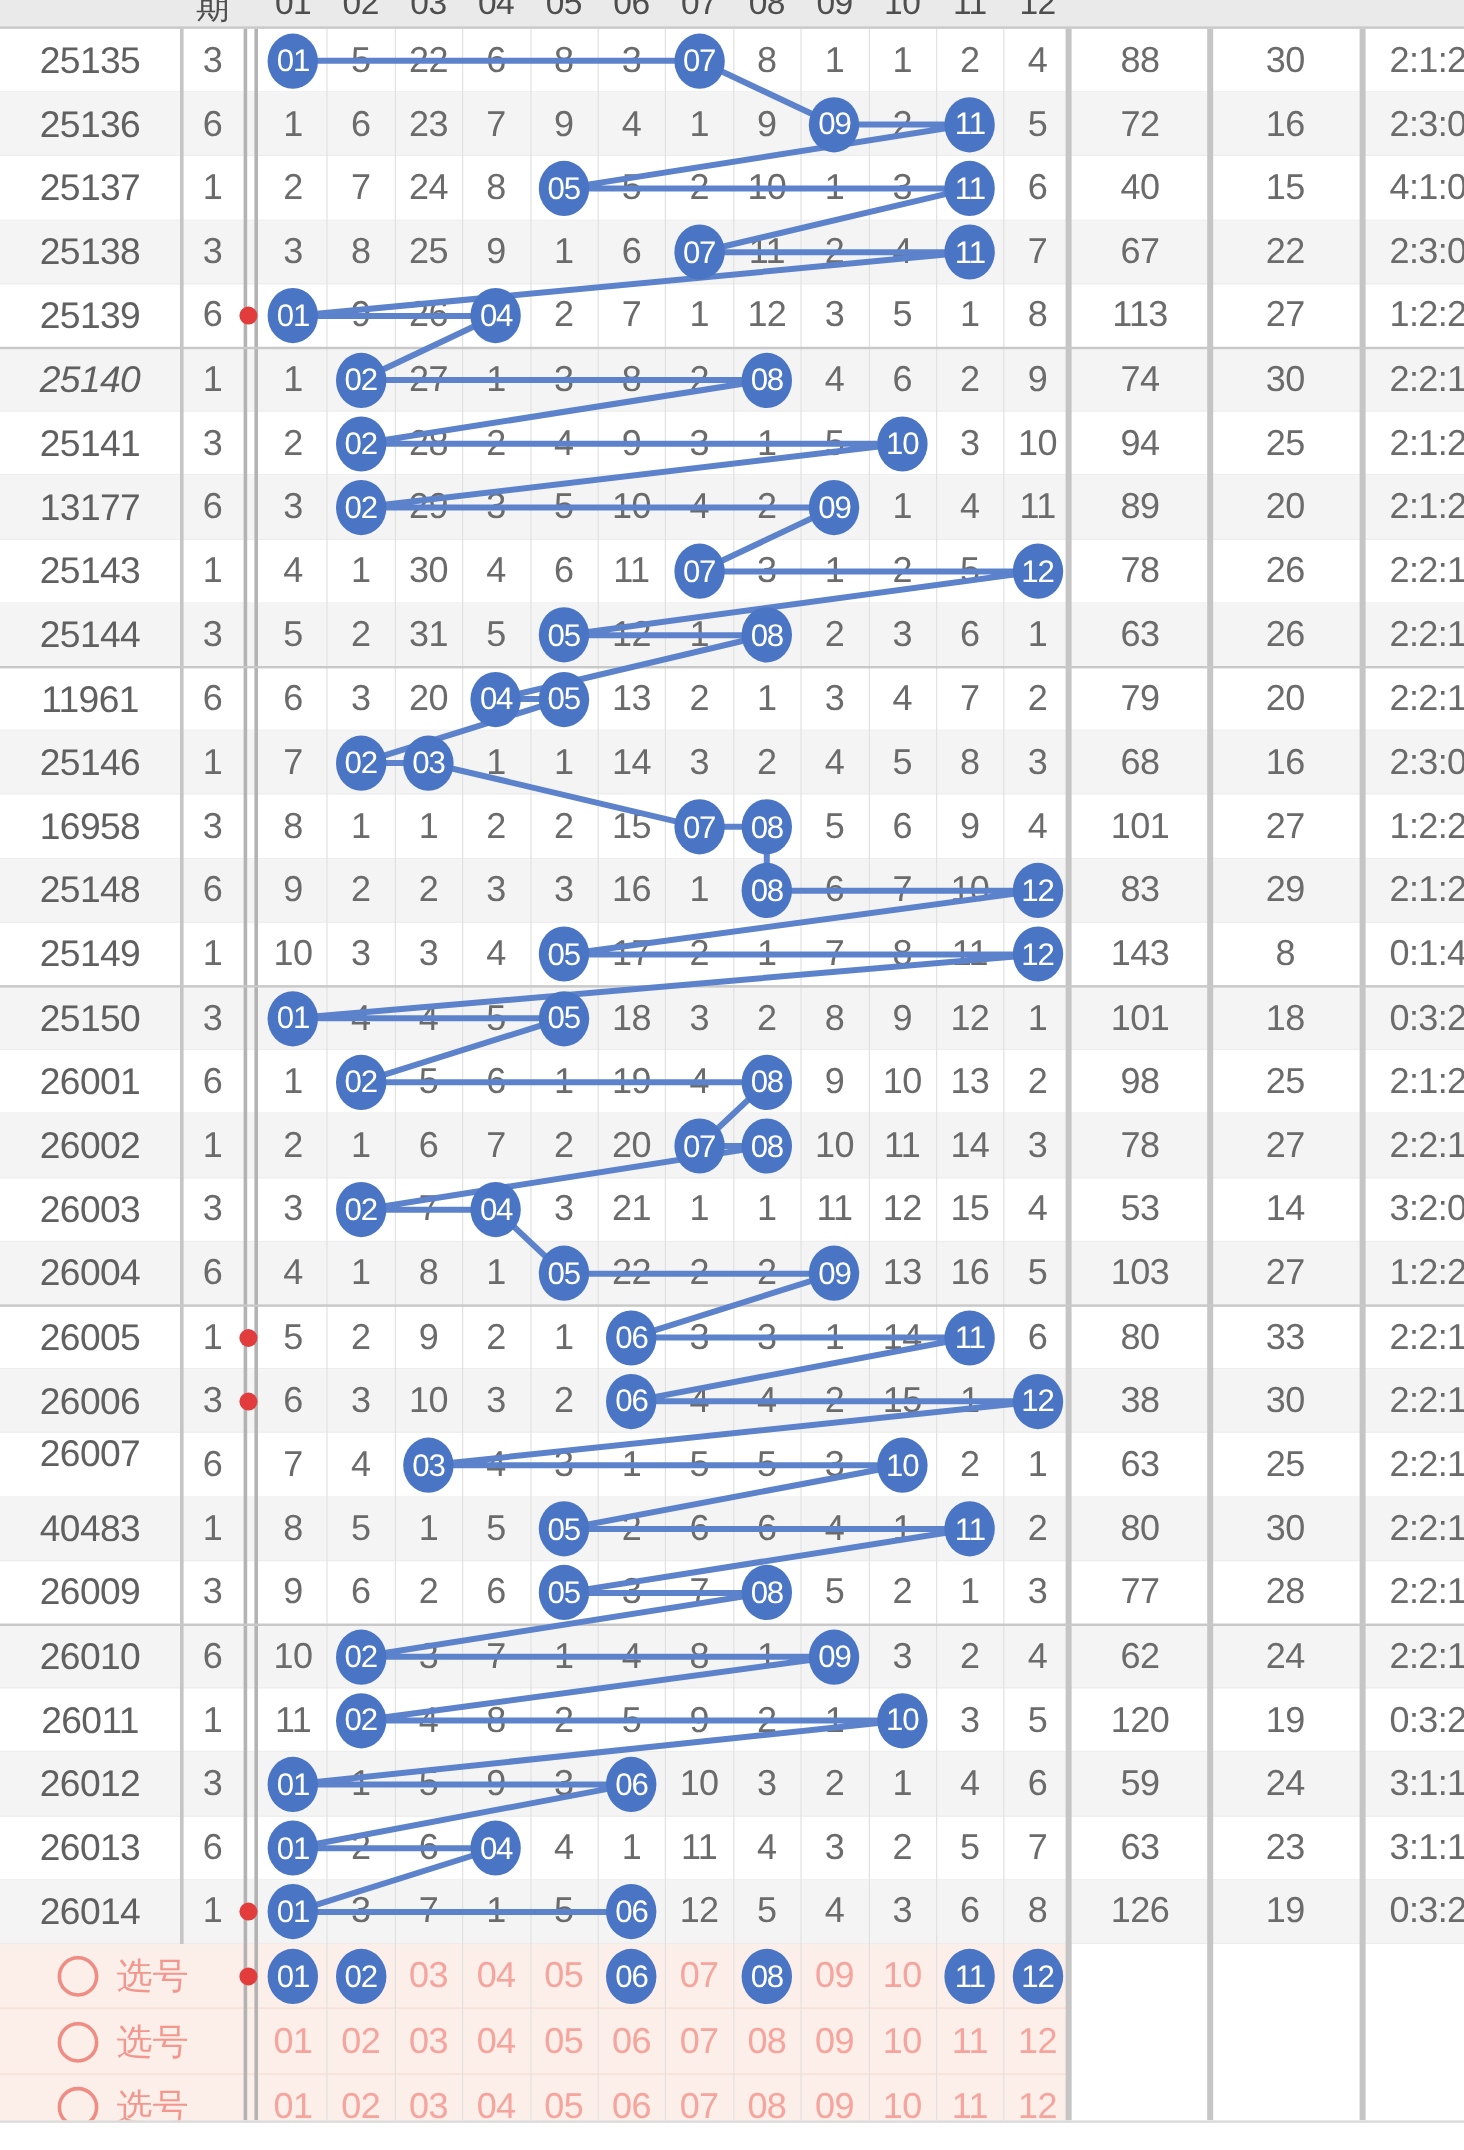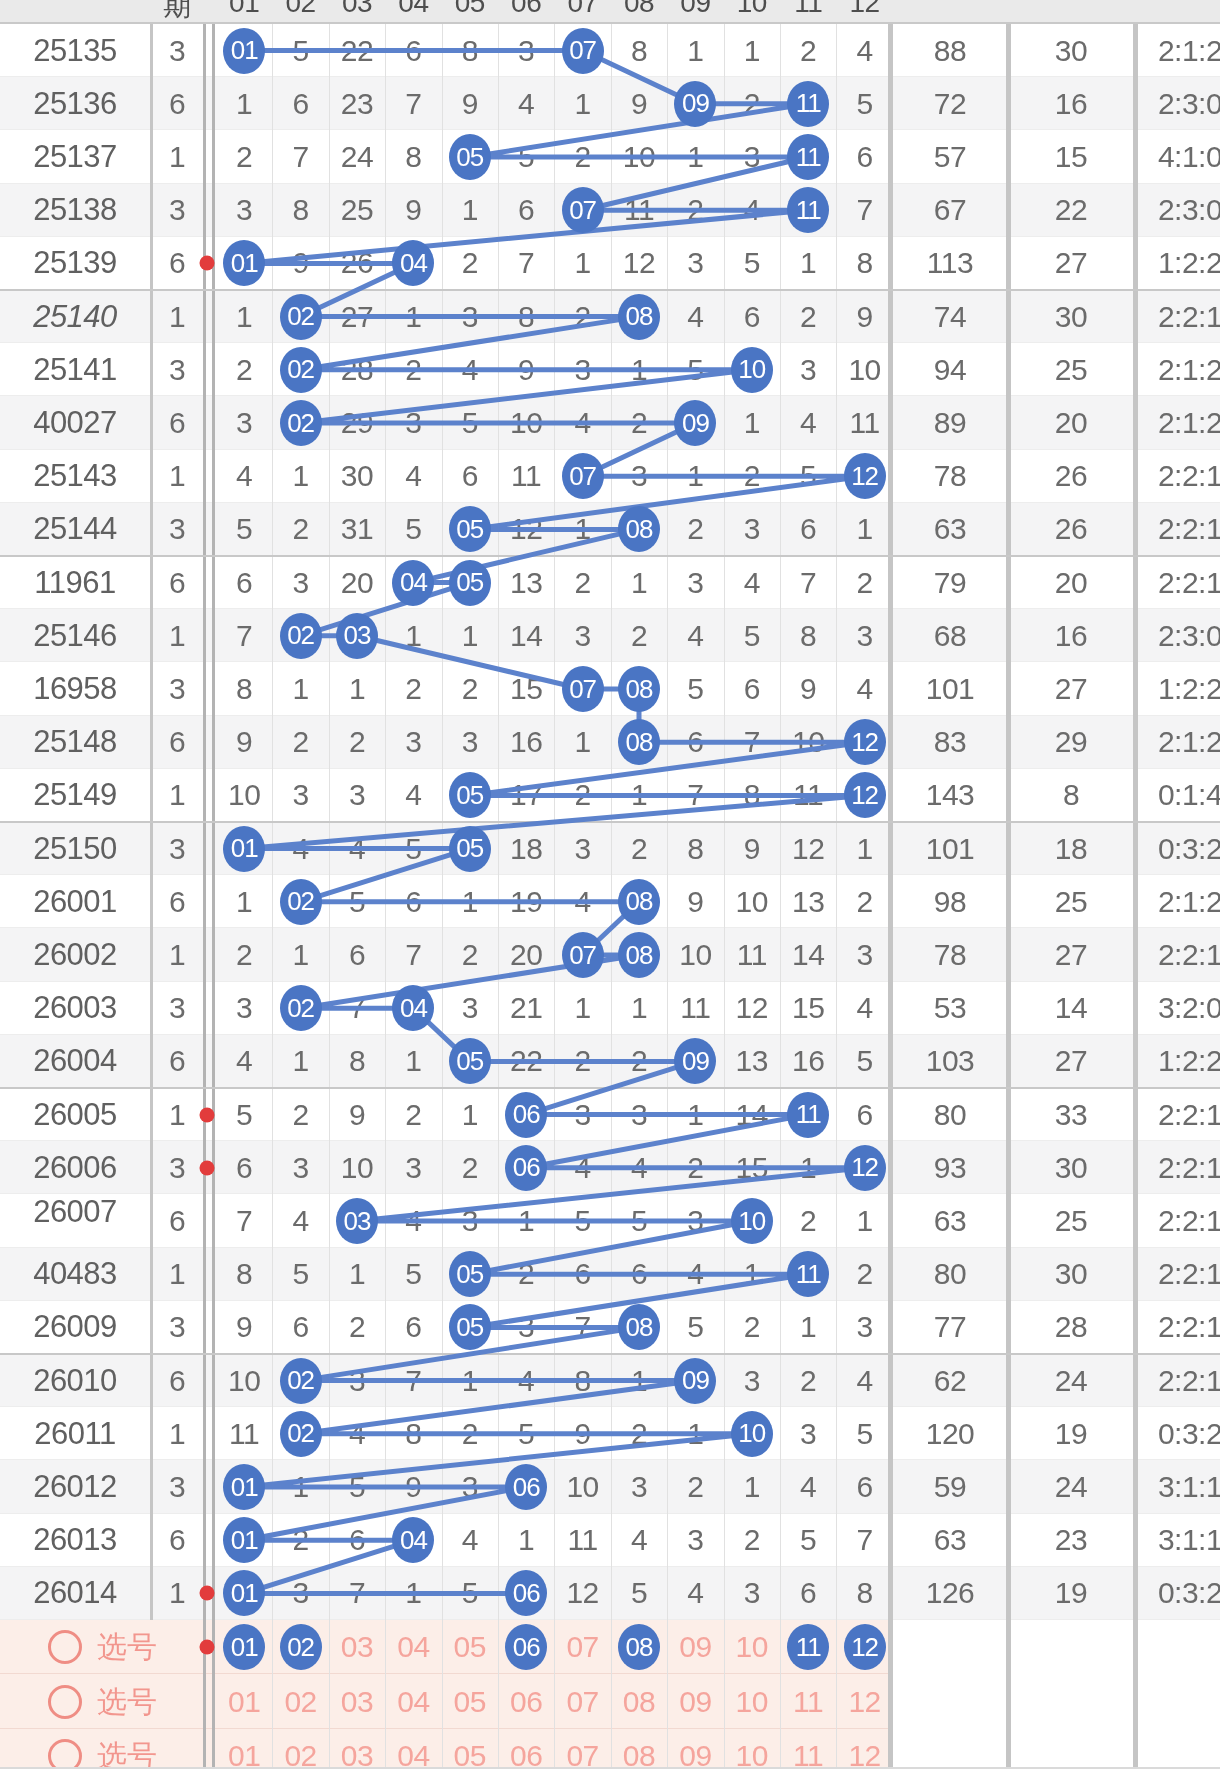--- a/index.html
+++ b/index.html
@@ -130,21 +130,21 @@
       <span class="num" style="left: 244.2px; top: 157px;">2</span>
       <span class="num" style="left: 300.6px; top: 157px;">7</span>
       <span class="num" style="left: 357px; top: 157px;">24</span>
       <span class="num" style="left: 413.4px; top: 157px;">8</span>
       <span class="num" style="left: 526.2px; top: 157px;">5</span>
       <span class="num" style="left: 582.6px; top: 157px;">2</span>
       <span class="num" style="left: 639px; top: 157px;">10</span>
       <span class="num" style="left: 695.4px; top: 157px;">1</span>
       <span class="num" style="left: 751.8px; top: 157px;">3</span>
       <span class="num" style="left: 864.6px; top: 157px;">6</span>
-      <span class="num" style="left: 950px; top: 157px;">57</span>
+      <span class="num" style="left: 950px; top: 157px;">40</span>
       <span class="num" style="left: 1071px; top: 157px;">15</span>
       <span class="num" style="left: 1190px; top: 157px;">4:1:0</span>
       <span class="num period" style="left: 75px; top: 210.2px;">25138</span>
       <span class="num" style="left: 177px; top: 210.2px;">3</span>
       <span class="num" style="left: 244.2px; top: 210.2px;">3</span>
       <span class="num" style="left: 300.6px; top: 210.2px;">8</span>
       <span class="num" style="left: 357px; top: 210.2px;">25</span>
       <span class="num" style="left: 413.4px; top: 210.2px;">9</span>
       <span class="num" style="left: 469.8px; top: 210.2px;">1</span>
       <span class="num" style="left: 526.2px; top: 210.2px;">6</span>
@@ -193,21 +193,21 @@
       <span class="num" style="left: 469.8px; top: 369.8px;">4</span>
       <span class="num" style="left: 526.2px; top: 369.8px;">9</span>
       <span class="num" style="left: 582.6px; top: 369.8px;">3</span>
       <span class="num" style="left: 639px; top: 369.8px;">1</span>
       <span class="num" style="left: 695.4px; top: 369.8px;">5</span>
       <span class="num" style="left: 808.2px; top: 369.8px;">3</span>
       <span class="num" style="left: 864.6px; top: 369.8px;">10</span>
       <span class="num" style="left: 950px; top: 369.8px;">94</span>
       <span class="num" style="left: 1071px; top: 369.8px;">25</span>
       <span class="num" style="left: 1190px; top: 369.8px;">2:1:2</span>
-      <span class="num period" style="left: 75px; top: 423px;">40027</span>
+      <span class="num period" style="left: 75px; top: 423px;">13177</span>
       <span class="num" style="left: 177px; top: 423px;">6</span>
       <span class="num" style="left: 244.2px; top: 423px;">3</span>
       <span class="num" style="left: 357px; top: 423px;">29</span>
       <span class="num" style="left: 413.4px; top: 423px;">3</span>
       <span class="num" style="left: 469.8px; top: 423px;">5</span>
       <span class="num" style="left: 526.2px; top: 423px;">10</span>
       <span class="num" style="left: 582.6px; top: 423px;">4</span>
       <span class="num" style="left: 639px; top: 423px;">2</span>
       <span class="num" style="left: 751.8px; top: 423px;">1</span>
       <span class="num" style="left: 808.2px; top: 423px;">4</span>
@@ -415,21 +415,21 @@
       <span class="num" style="left: 244.2px; top: 1167.8px;">6</span>
       <span class="num" style="left: 300.6px; top: 1167.8px;">3</span>
       <span class="num" style="left: 357px; top: 1167.8px;">10</span>
       <span class="num" style="left: 413.4px; top: 1167.8px;">3</span>
       <span class="num" style="left: 469.8px; top: 1167.8px;">2</span>
       <span class="num" style="left: 582.6px; top: 1167.8px;">4</span>
       <span class="num" style="left: 639px; top: 1167.8px;">4</span>
       <span class="num" style="left: 695.4px; top: 1167.8px;">2</span>
       <span class="num" style="left: 751.8px; top: 1167.8px;">15</span>
       <span class="num" style="left: 808.2px; top: 1167.8px;">1</span>
-      <span class="num" style="left: 950px; top: 1167.8px;">93</span>
+      <span class="num" style="left: 950px; top: 1167.8px;">38</span>
       <span class="num" style="left: 1071px; top: 1167.8px;">30</span>
       <span class="num" style="left: 1190px; top: 1167.8px;">2:2:1</span>
       <span class="num period" style="left: 75px; top: 1172px; margin-top: 40px;">26007</span>
       <span class="num" style="left: 177px; top: 1221px;">6</span>
       <span class="num" style="left: 244.2px; top: 1221px;">7</span>
       <span class="num" style="left: 300.6px; top: 1221px;">4</span>
       <span class="num" style="left: 413.4px; top: 1221px;">4</span>
       <span class="num" style="left: 469.8px; top: 1221px;">3</span>
       <span class="num" style="left: 526.2px; top: 1221px;">1</span>
       <span class="num" style="left: 582.6px; top: 1221px;">5</span>

